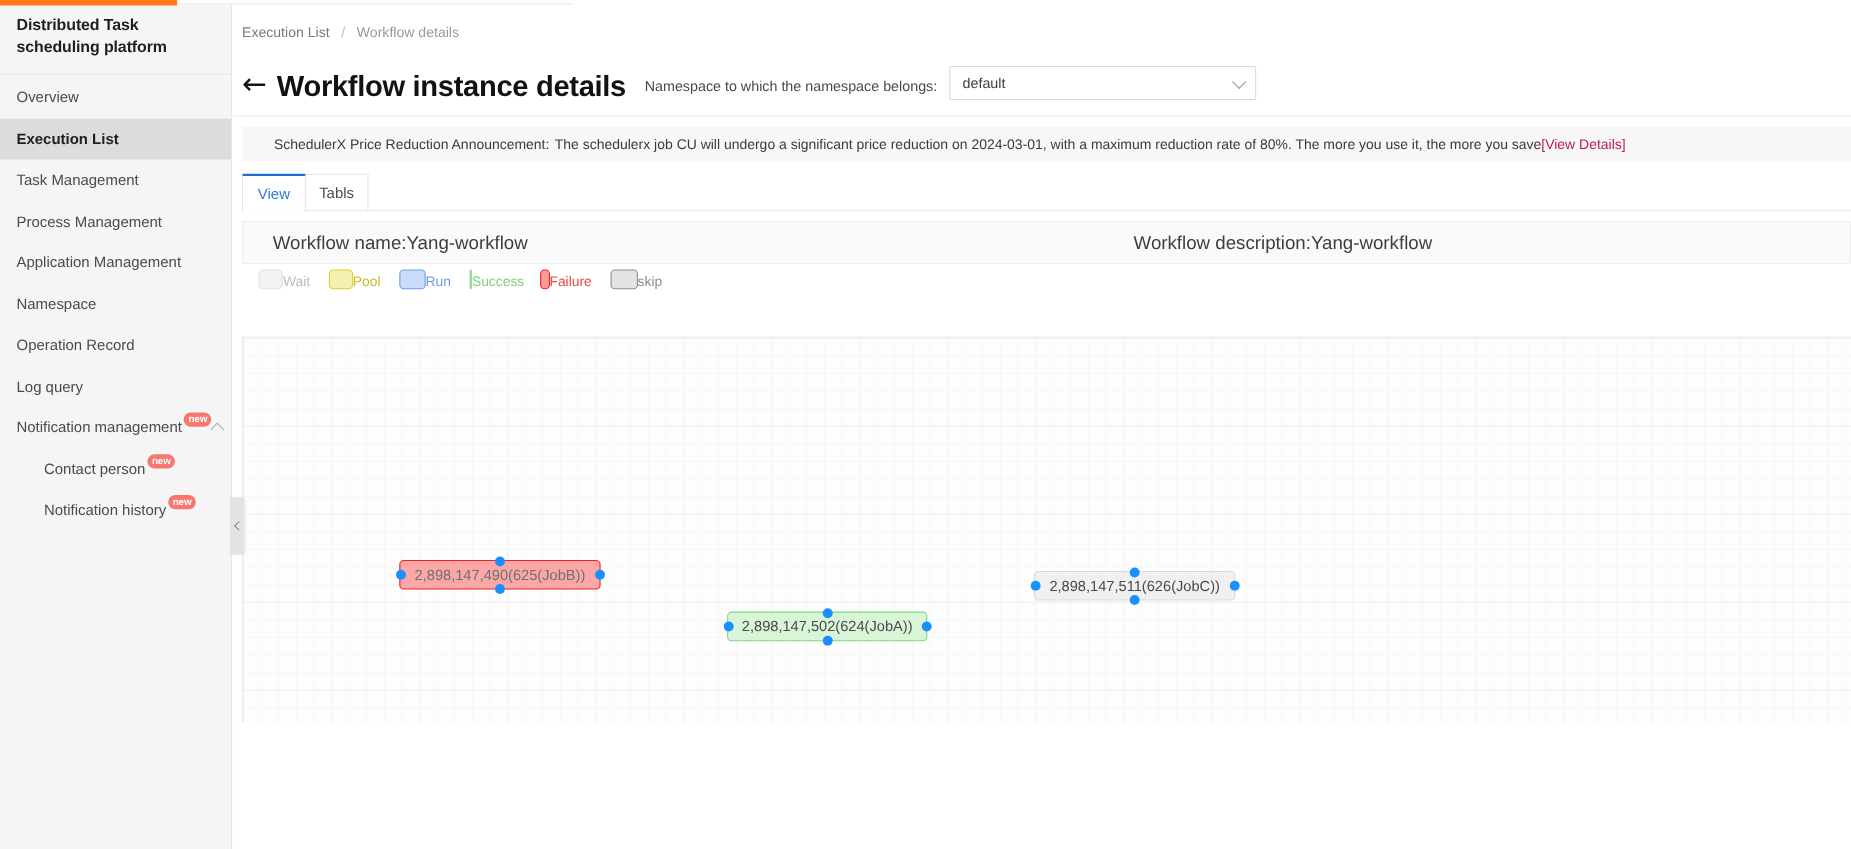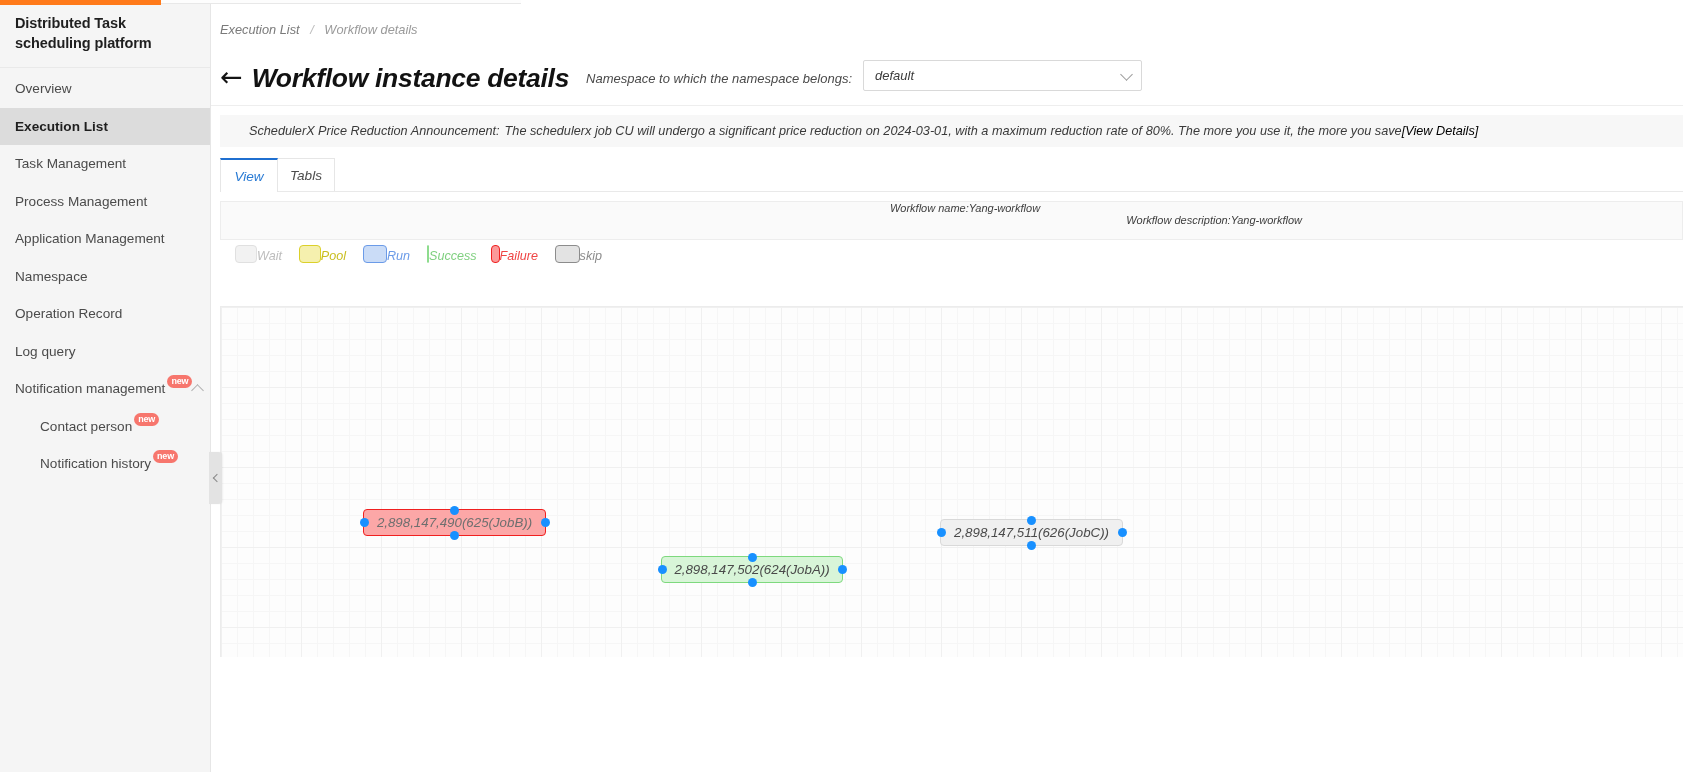--- a/index.html
+++ b/index.html
@@ -104,21 +104,20 @@
     transform: rotate(45deg);
     margin-left: 2px;
   }
 
   
   .main {
     flex: 1; height: 657px;
     background: #ffffff;
     position: relative;
     overflow: hidden;
-    font-style: italic;
   }
   .breadcrumb {
     padding: 22px 0 0 9px;
     font-size: 12.8px;
     color: #888;
   }
   .breadcrumb a { color: #7a7a7a; text-decoration: none; cursor: pointer; }
   .breadcrumb .sep { margin: 0 7px; color: #bbb; }
   .breadcrumb .cur { color: #9a9a9a; }
 
@@ -182,21 +181,21 @@
     position: absolute; top: 115px; left: 9px; right: 0;
     height: 32px;
     background: #f7f7f7;
     display: flex; align-items: center;
     padding-left: 29px;
     font-size: 12.7px;
     color: #3a3a3a;
     white-space: nowrap;
   }
   .announce .ann-title { margin-right: 5px; }
-  .announce .ann-link { color: #000000; cursor: pointer; }
+  .announce .ann-link { color: #be185d; cursor: pointer; }
 
   
   .tabs {
     position: absolute; top: 158px; left: 9px;
     display: flex;
     height: 34px;
   }
   .tab {
     width: 58px; height: 34px;
     display: flex; align-items: center; justify-content: center;
@@ -219,23 +218,22 @@
     height: 1px; background: #e9e9e9;
   }
 
   
   .info-bar {
     position: absolute; top: 201px; left: 9px; right: 0;
     height: 39px;
     background: #fafafa;
     border: 1px solid #ededed;
     display: flex; align-items: center;
-    font-size: 11px;
+    font-size: 17px;
     color: #3d3d3d;
-    flex-direction: column;
   }
   .info-bar .wf-name { margin-left: 27px; }
   .info-bar .wf-desc { margin-left: auto; margin-right: 380px; }
 
   
   .legend {
     position: absolute; top: 245px; left: 9px;
     display: flex;
     gap: 17px;
     padding-left: 15px;

